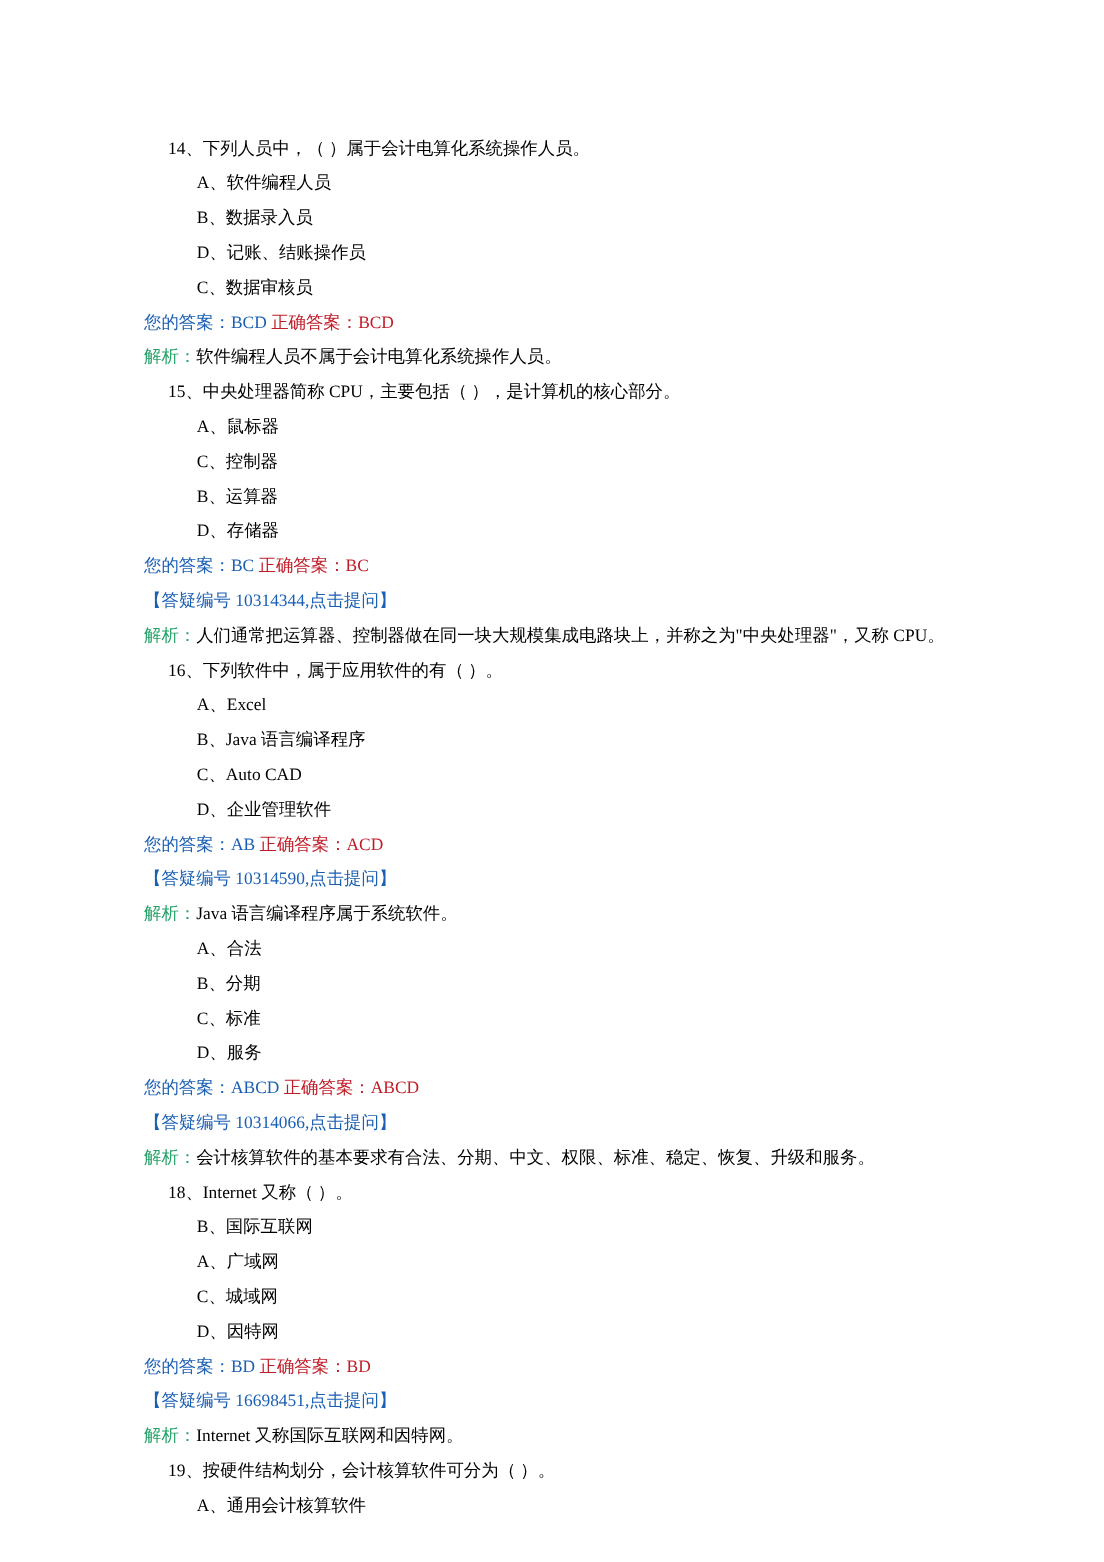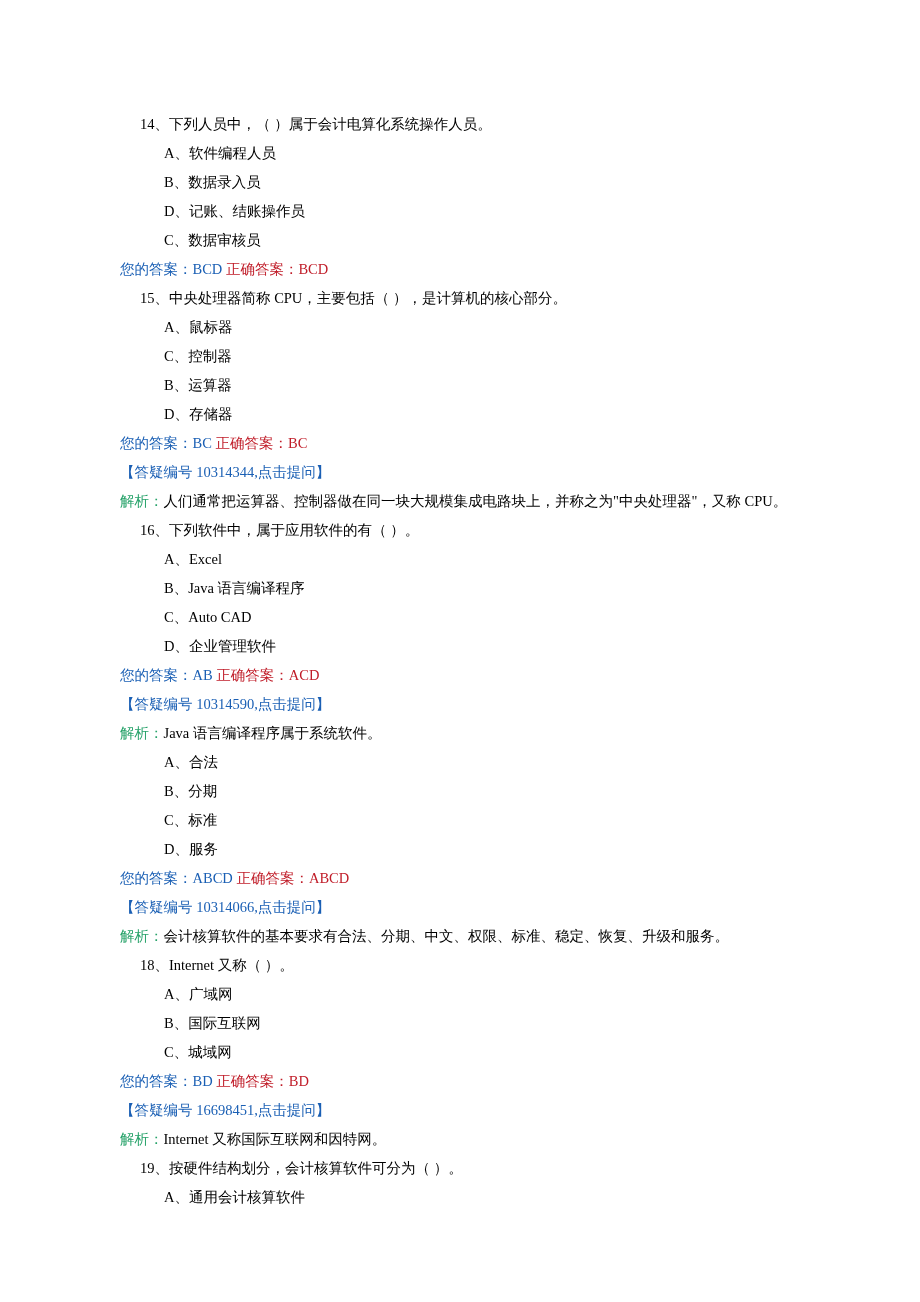--- a/index.html
+++ b/index.html
@@ -30,20 +30,21 @@
 
 <div id="root">
     <div class="q-stem"><span>14</span><span>、下列人员中，（ ）属于会计电算化系统操作人员。</span></div>
     <div class="opts">
       <span class="opt">A、软件编程人员</span>
       <span class="opt">B、数据录入员</span>
       <span class="opt">D、记账、结账操作员</span>
       <span class="opt">C、数据审核员</span>
     </div>
     <div class="ans-line"><span class="ans-label">您的答案：</span><span class="ans-val-blue">BCD</span> <span class="ans-correct-label">正确答案：</span><span class="ans-correct-val">BCD</span></div>
+    <div><span class="jx-label">解析：</span><span class="jx-text">软件编程人员不属于会计电算化系统操作人员。</span></div>
     <div class="q-stem"><span>15</span><span>、中央处理器简称 CPU，主要包括（ ），是计算机的核心部分。</span></div>
     <div class="opts">
       <span class="opt">A、鼠标器</span>
       <span class="opt">C、控制器</span>
       <span class="opt">B、运算器</span>
       <span class="opt">D、存储器</span>
     </div>
     <div class="ans-line"><span class="ans-label">您的答案：</span><span class="ans-val-blue">BC</span> <span class="ans-correct-label">正确答案：</span><span class="ans-correct-val">BC</span></div>
     <div class="faq"><span>【答疑编号 </span><span>10314344</span><span>,点击提问】</span></div>
     <div><span class="jx-label">解析：</span><span class="jx-text">人们通常把运算器、控制器做在同一块大规模集成电路块上，并称之为"中央处理器"，又称 CPU。</span></div>
@@ -61,23 +62,24 @@
       <span class="opt">A、合法</span>
       <span class="opt">B、分期</span>
       <span class="opt">C、标准</span>
       <span class="opt">D、服务</span>
     </div>
     <div class="ans-line"><span class="ans-label">您的答案：</span><span class="ans-val-blue">ABCD</span> <span class="ans-correct-label">正确答案：</span><span class="ans-correct-val">ABCD</span></div>
     <div class="faq"><span>【答疑编号 </span><span>10314066</span><span>,点击提问】</span></div>
     <div><span class="jx-label">解析：</span><span class="jx-text">会计核算软件的基本要求有合法、分期、中文、权限、标准、稳定、恢复、升级和服务。</span></div>
     <div class="q-stem"><span>18</span><span>、Internet 又称（ ）。</span></div>
     <div class="opts">
+      <span class="opt">B、国际互联网</span>
       <span class="opt">A、广域网</span>
-      <span class="opt">B、国际互联网</span>
       <span class="opt">C、城域网</span>
+      <span class="opt">D、因特网</span>
     </div>
     <div class="ans-line"><span class="ans-label">您的答案：</span><span class="ans-val-blue">BD</span> <span class="ans-correct-label">正确答案：</span><span class="ans-correct-val">BD</span></div>
     <div class="faq"><span>【答疑编号 </span><span>16698451</span><span>,点击提问】</span></div>
     <div><span class="jx-label">解析：</span><span class="jx-text">Internet 又称国际互联网和因特网。</span></div>
     <div class="q-stem"><span>19</span><span>、按硬件结构划分，会计核算软件可分为（ ）。</span></div>
     <div class="opts">
       <span class="opt">A、通用会计核算软件</span>
     </div>
   </div>
 

